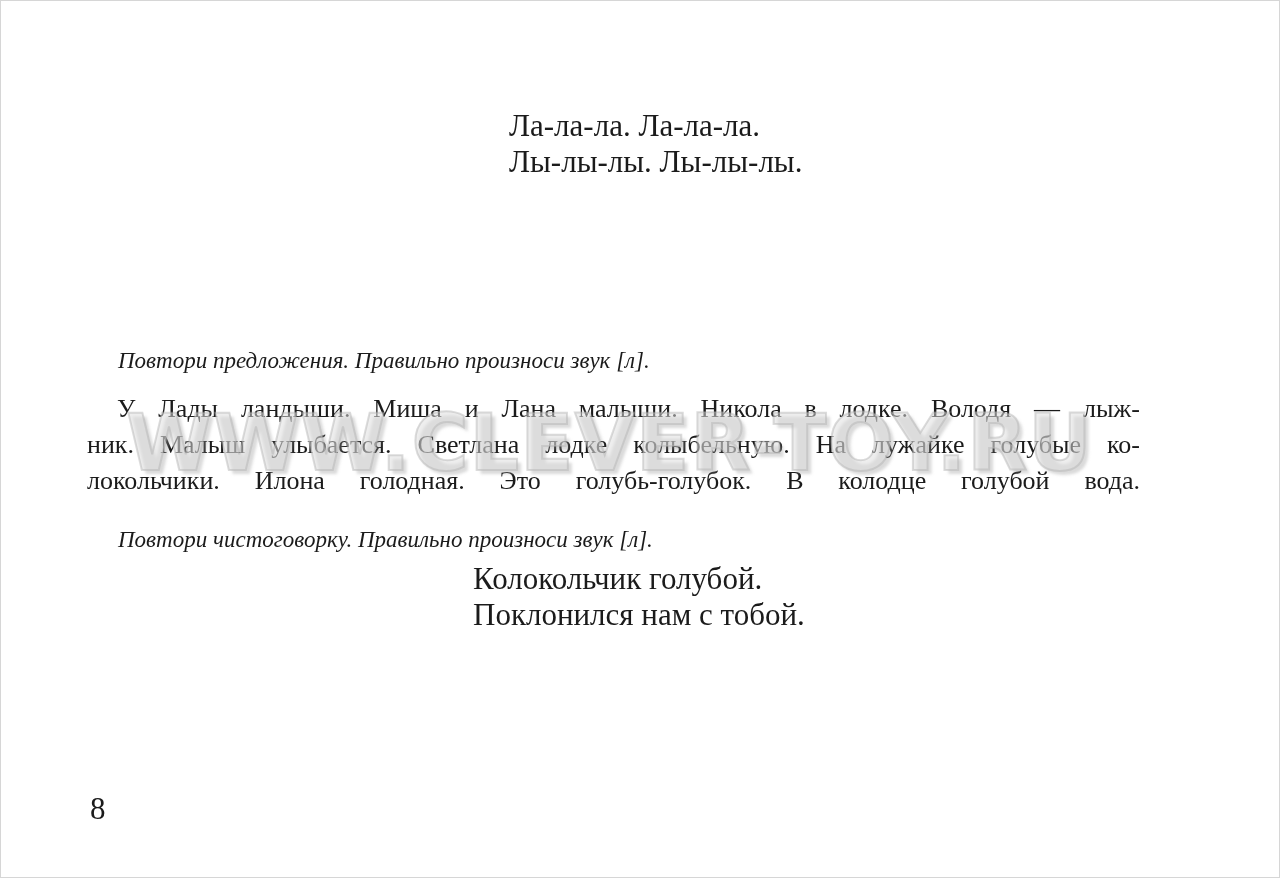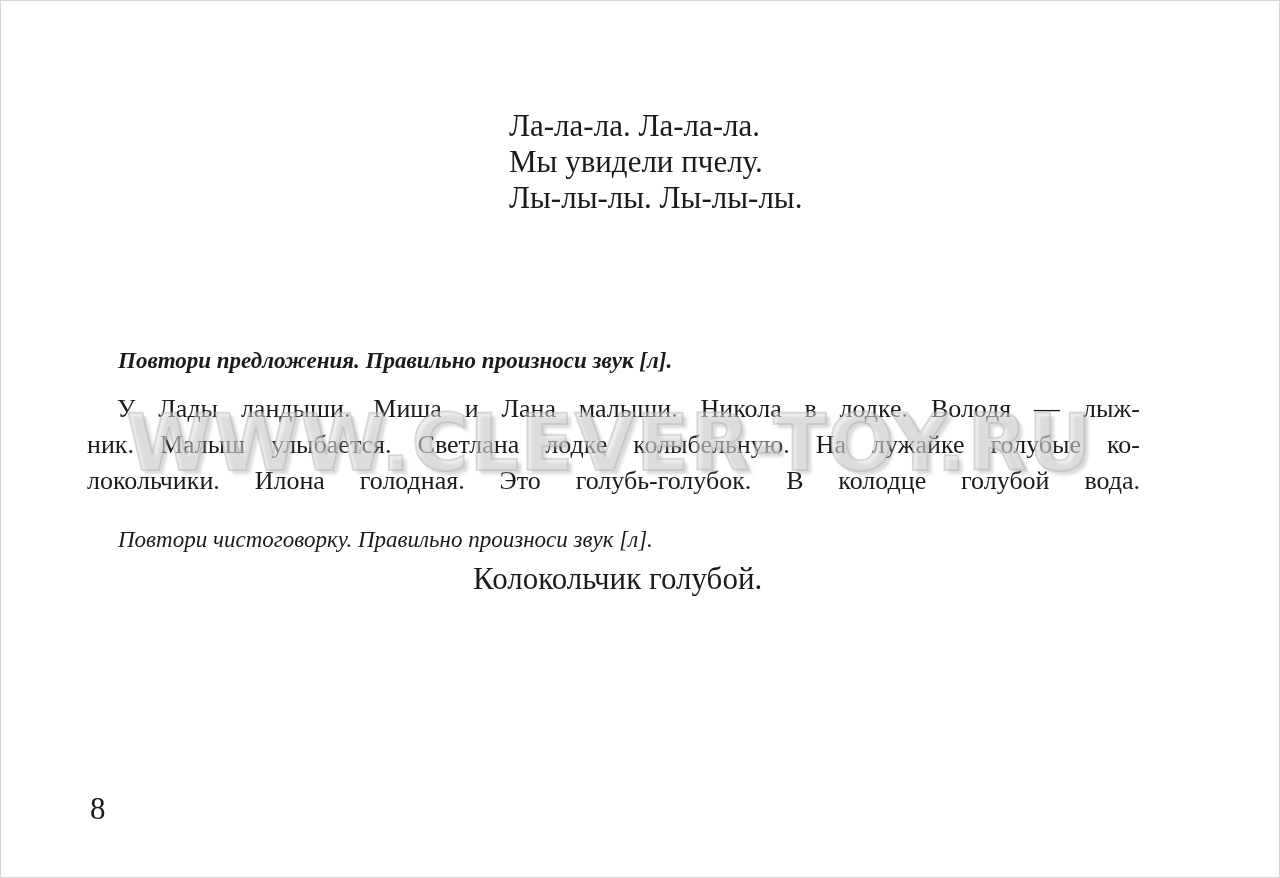--- a/index.html
+++ b/index.html
@@ -33,21 +33,21 @@
   .poem-bell      { left: 473px; top: 561px; font-family: Liberation Serif, serif; }
   .instruction {
     position: absolute;
     left: 118px;
     font-style: italic;
     font-size: 23px;
     line-height: 28px;
     white-space: nowrap;
     z-index: 1;
   }
-  .instruction-sentences { top: 347px; font-weight: bold; }
+  .instruction-sentences { top: 347px; }
   .instruction-rhyme     { top: 514px; margin-top: 12px; }
   .paragraph {
     position: absolute;
     left: 87px;
     top: 391px;
     width: 1053px;
     font-size: 26px;
     line-height: 36px;
     z-index: 1;
   }
@@ -82,33 +82,33 @@
     pointer-events: none;
   }
 </style>
 </head>
 <body>
 
 <div class="page-frame"></div>
 
 <div class="poem poem-syllables">
   <div>Ла-ла-ла. Ла-ла-ла.</div>
-  <div>Мы увидели пчелу.</div>
   <div>Лы-лы-лы. Лы-лы-лы.</div>
 </div>
 
 <div class="instruction instruction-sentences">Повтори предложения. Правильно произноси звук [л].</div>
 
 <div class="paragraph">
   <div class="para-line first">У Лады ландыши. Миша и Лана малыши. Никола в лодке. Володя — лыж-</div>
   <div class="para-line">ник. Малыш улыбается. Светлана лодке колыбельную. На лужайке голубые ко-</div>
   <div class="para-line">локольчики. Илона голодная. Это голубь-голубок. В колодце голубой вода.</div>
 </div>
 
 <div class="instruction instruction-rhyme">Повтори чистоговорку. Правильно произноси звук [л].</div>
 
 <div class="poem poem-bell">
   <div>Колокольчик голубой.</div>
+  <div>Поклонился нам с тобой.</div>
 </div>
 
 <div class="page-number">8</div>
 
 <div class="watermark">WWW.CLEVER-TOY.RU</div>
 
 </body></html>

